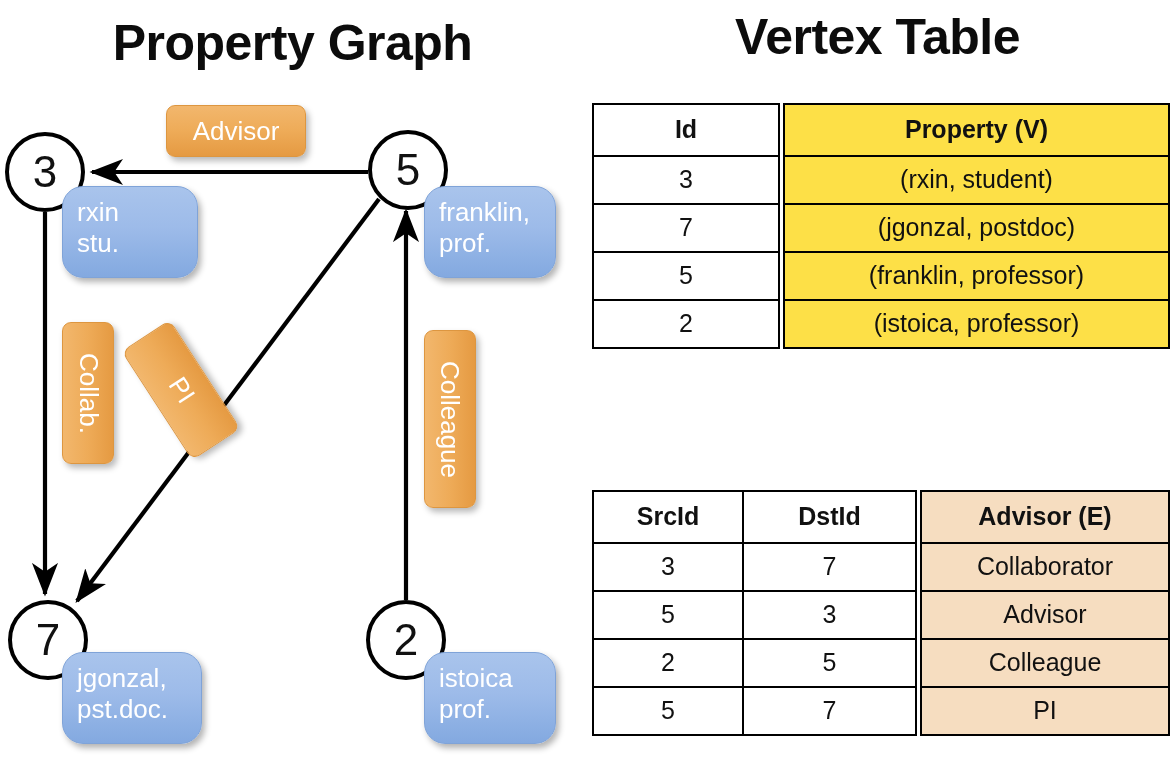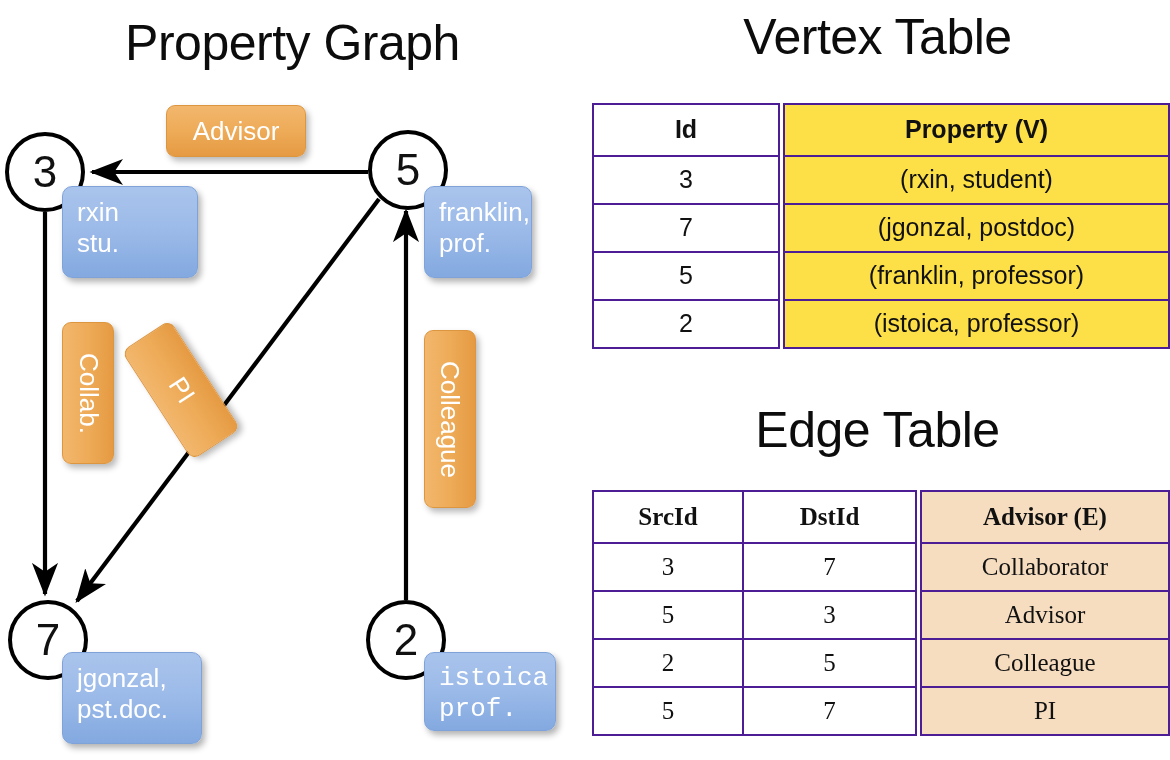--- a/index.html
+++ b/index.html
@@ -10,21 +10,21 @@
     overflow:hidden;
     position:relative;
     color:#000;
   }
   .stage{position:absolute;left:0;top:0;width:1170px;height:760px;}
 
   
   .title{
     position:absolute;
     font-size:50px;
-    font-weight:400;
+    font-weight:700;
     letter-spacing:-0.5px;
     color:#0c0c0c;
     text-align:center;
     white-space:nowrap;
     line-height:1;
   }
   #title-property-graph{left:0;top:18px;width:585px;}
   #title-vertex-table{left:585px;top:12px;width:585px;}
   #title-edge-table{left:585px;top:405px;width:585px;}
 
@@ -48,33 +48,33 @@
   #node-3{left:5px;top:132px;}
   #node-5{left:368px;top:130px;}
   #node-7{left:8px;top:600px;}
   #node-2{left:366px;top:600px;}
 
   
   .prop-box{
     position:absolute;
     background:linear-gradient(180deg,#a9c4ec 0%,#9dbbe9 45%,#83a9e0 100%);
     border:1px solid #7fa3d8;
-    border-radius:10px;
+    border-radius:21px;
     box-shadow:3px 4px 6px rgba(0,0,0,0.30);
     color:#ffffff;
     font-size:26px;
     line-height:1.18;
     padding:10px 14px 12px 14px;
     box-sizing:border-box;
     z-index:6;
   }
   #prop-rxin{left:62px;top:186px;width:136px;height:92px;}
-  #prop-franklin{left:424px;top:186px;width:108px;height:92px;}
+  #prop-franklin{left:424px;top:186px;width:132px;height:92px;}
   #prop-jgonzal{left:62px;top:652px;width:140px;height:92px;}
-  #prop-istoica{left:424px;top:652px;width:132px;height:79px;font-family:Liberation Mono, monospace;}
+  #prop-istoica{left:424px;top:652px;width:132px;height:92px;}
 
   
   .edge-box{
     position:absolute;
     background:linear-gradient(180deg,#f2b76d 0%,#eeab58 50%,#e59a42 100%);
     border:1px solid #dd9640;
     border-radius:9px;
     box-shadow:3px 4px 6px rgba(0,0,0,0.28);
     color:#ffffff;
     font-size:26px;
@@ -104,46 +104,45 @@
 
   
   .tbl{
     position:absolute;
     border-collapse:collapse;
     table-layout:fixed;
     font-size:25px;
     color:#111;
   }
   .tbl td,.tbl th{
-    border:2px solid #4c1d95;
+    border:2px solid #000000;
     text-align:center;
     padding:0;
     height:46px;
     font-weight:400;
     line-height:1.1;
   }
   .tbl th{font-weight:700;height:50px;}
 
   #vertex-table{left:592px;top:103px;width:576px;}
-  #edge-table{left:592px;top:490px;width:576px;font-family:Liberation Serif, serif;}
+  #edge-table{left:592px;top:490px;width:576px;}
 
   .cell-blue{background:#fde047;}
   .cell-orange{background:#f6ddc0;}
 
   
   .sep-col{border:none !important;background:#fff;width:4px;padding:0;}
 </style>
 </head>
 <body>
 
 <div class="stage">
 
   <div class="title" id="title-property-graph">Property Graph</div>
   <div class="title" id="title-vertex-table">Vertex Table</div>
-  <div class="title" id="title-edge-table">Edge Table</div>
 
   <svg id="graph-svg" viewBox="0 0 585 760" preserveAspectRatio="none">
     <defs>
       <marker id="arrowhead" markerWidth="9" markerHeight="9" refX="7.4" refY="3.1" orient="auto" markerUnits="strokeWidth">
         <path d="M0,0 L8,3.1 L0,6.2 L2.1,3.1 z" fill="#000"></path>
       </marker>
     </defs>
 
     <g>
       <line x1="368" y1="172" x2="92" y2="172" stroke="#000" stroke-width="4.2" marker-end="url(#arrowhead)"></line>

